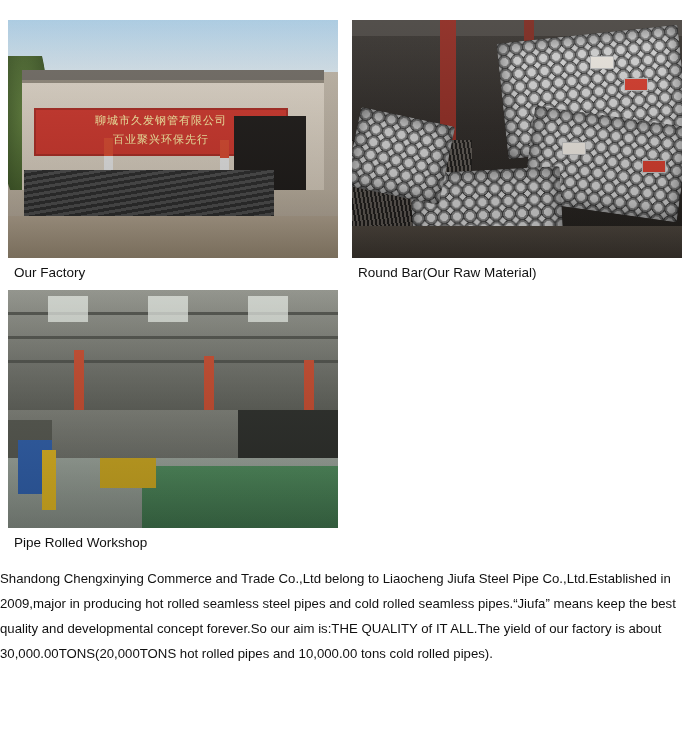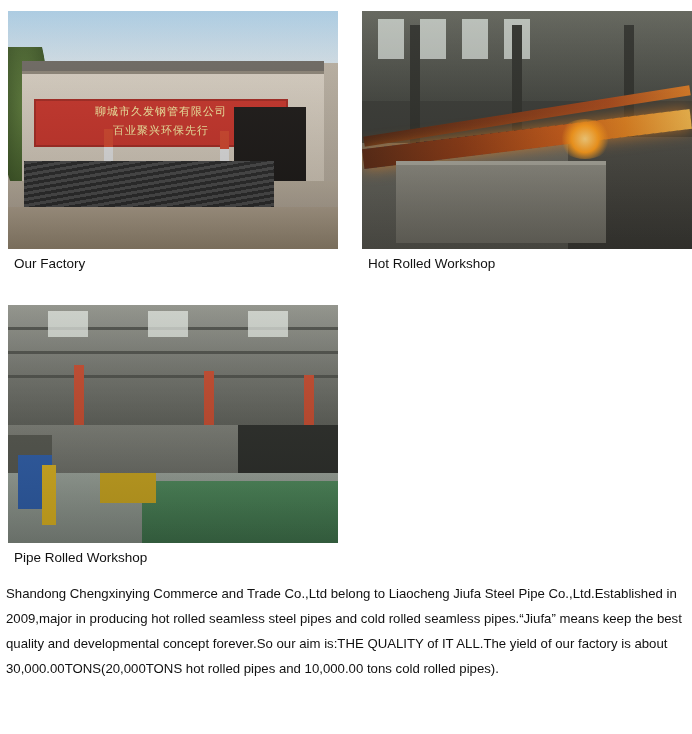--- a/index.html
+++ b/index.html
@@ -17,44 +17,43 @@
   .page {
     position: relative;
     width: 692px;
     height: 734px;
   }
   .gallery {
     display: grid;
     grid-template-columns: 330px 330px;
     column-gap: 14px;
     row-gap: 0px;
-    padding: 11px 8px 0 8px;
+    padding: 20px 8px 0 8px;
     box-sizing: border-box;
-    gap: 24px;
   }
   .cell {
     width: 330px;
   }
   .photo {
     width: 330px;
     height: 238px;
     position: relative;
     overflow: hidden;
     border: 0;
     background: #8a8a8a;
   }
   .caption {
     font-size: 13.5px;
     line-height: 18px;
     padding: 6px 0 8px 6px;
     color: #111;
     white-space: nowrap;
   }
   .desc {
-    padding: 6px 6px 0 6px;
+    padding: 6px 6px 0 0;
     font-size: 13.2px;
     line-height: 25px;
     color: #111;
   }
   .desc p {
     margin: 0;
   }
 
   
   .p1 {
@@ -187,41 +186,41 @@
         <div class="post1"></div>
         <div class="post2"></div>
         <div class="ground"></div>
         <div class="pipes"></div>
         <div class="dirt"></div>
         <div class="shade"></div>
       </div>
       <div class="caption">Our Factory</div>
     </div>
 
-
     <div class="cell">
-      <div class="photo p3">
-        <div class="roof"></div>
-        <div class="win" style="left:16px;"></div>
-        <div class="win" style="left:58px;"></div>
-        <div class="win" style="left:100px;"></div>
-        <div class="win" style="left:142px;"></div>
-        <div class="post" style="left:48px;"></div>
-        <div class="post" style="left:150px;"></div>
-        <div class="post" style="left:262px;"></div>
+      <div class="photo p2">
+        <div class="back"></div>
+        <div class="beamtop"></div>
+        <div class="redcol"></div>
+        <div class="redcol2"></div>
+        <div class="rods"></div>
+        <div class="bund b1"></div>
+        <div class="bund b2"></div>
+        <div class="bund b3"></div>
+        <div class="bund b4"></div>
+        <div class="lbl" style="left:238px;top:36px;"></div>
+        <div class="lbl r" style="left:272px;top:58px;"></div>
+        <div class="lbl" style="left:210px;top:122px;"></div>
+        <div class="lbl r" style="left:290px;top:140px;"></div>
         <div class="floor"></div>
-        <div class="mach2"></div>
-        <div class="hotbar2"></div>
-        <div class="hotbar"></div>
-        <div class="glow"></div>
-        <div class="mach"></div>
         <div class="shade"></div>
       </div>
-      <div class="caption">Hot Rolled Workshop</div>
+      <div class="caption">Round Bar(Our Raw Material)</div>
     </div>
+
 
     <div class="cell">
       <div class="photo p4">
         <div class="roof"></div>
         <div class="truss" style="top:22px;"></div>
         <div class="truss" style="top:46px;"></div>
         <div class="truss" style="top:70px;"></div>
         <div class="skyl" style="left:40px;"></div>
         <div class="skyl" style="left:140px;"></div>
         <div class="skyl" style="left:240px;"></div>

